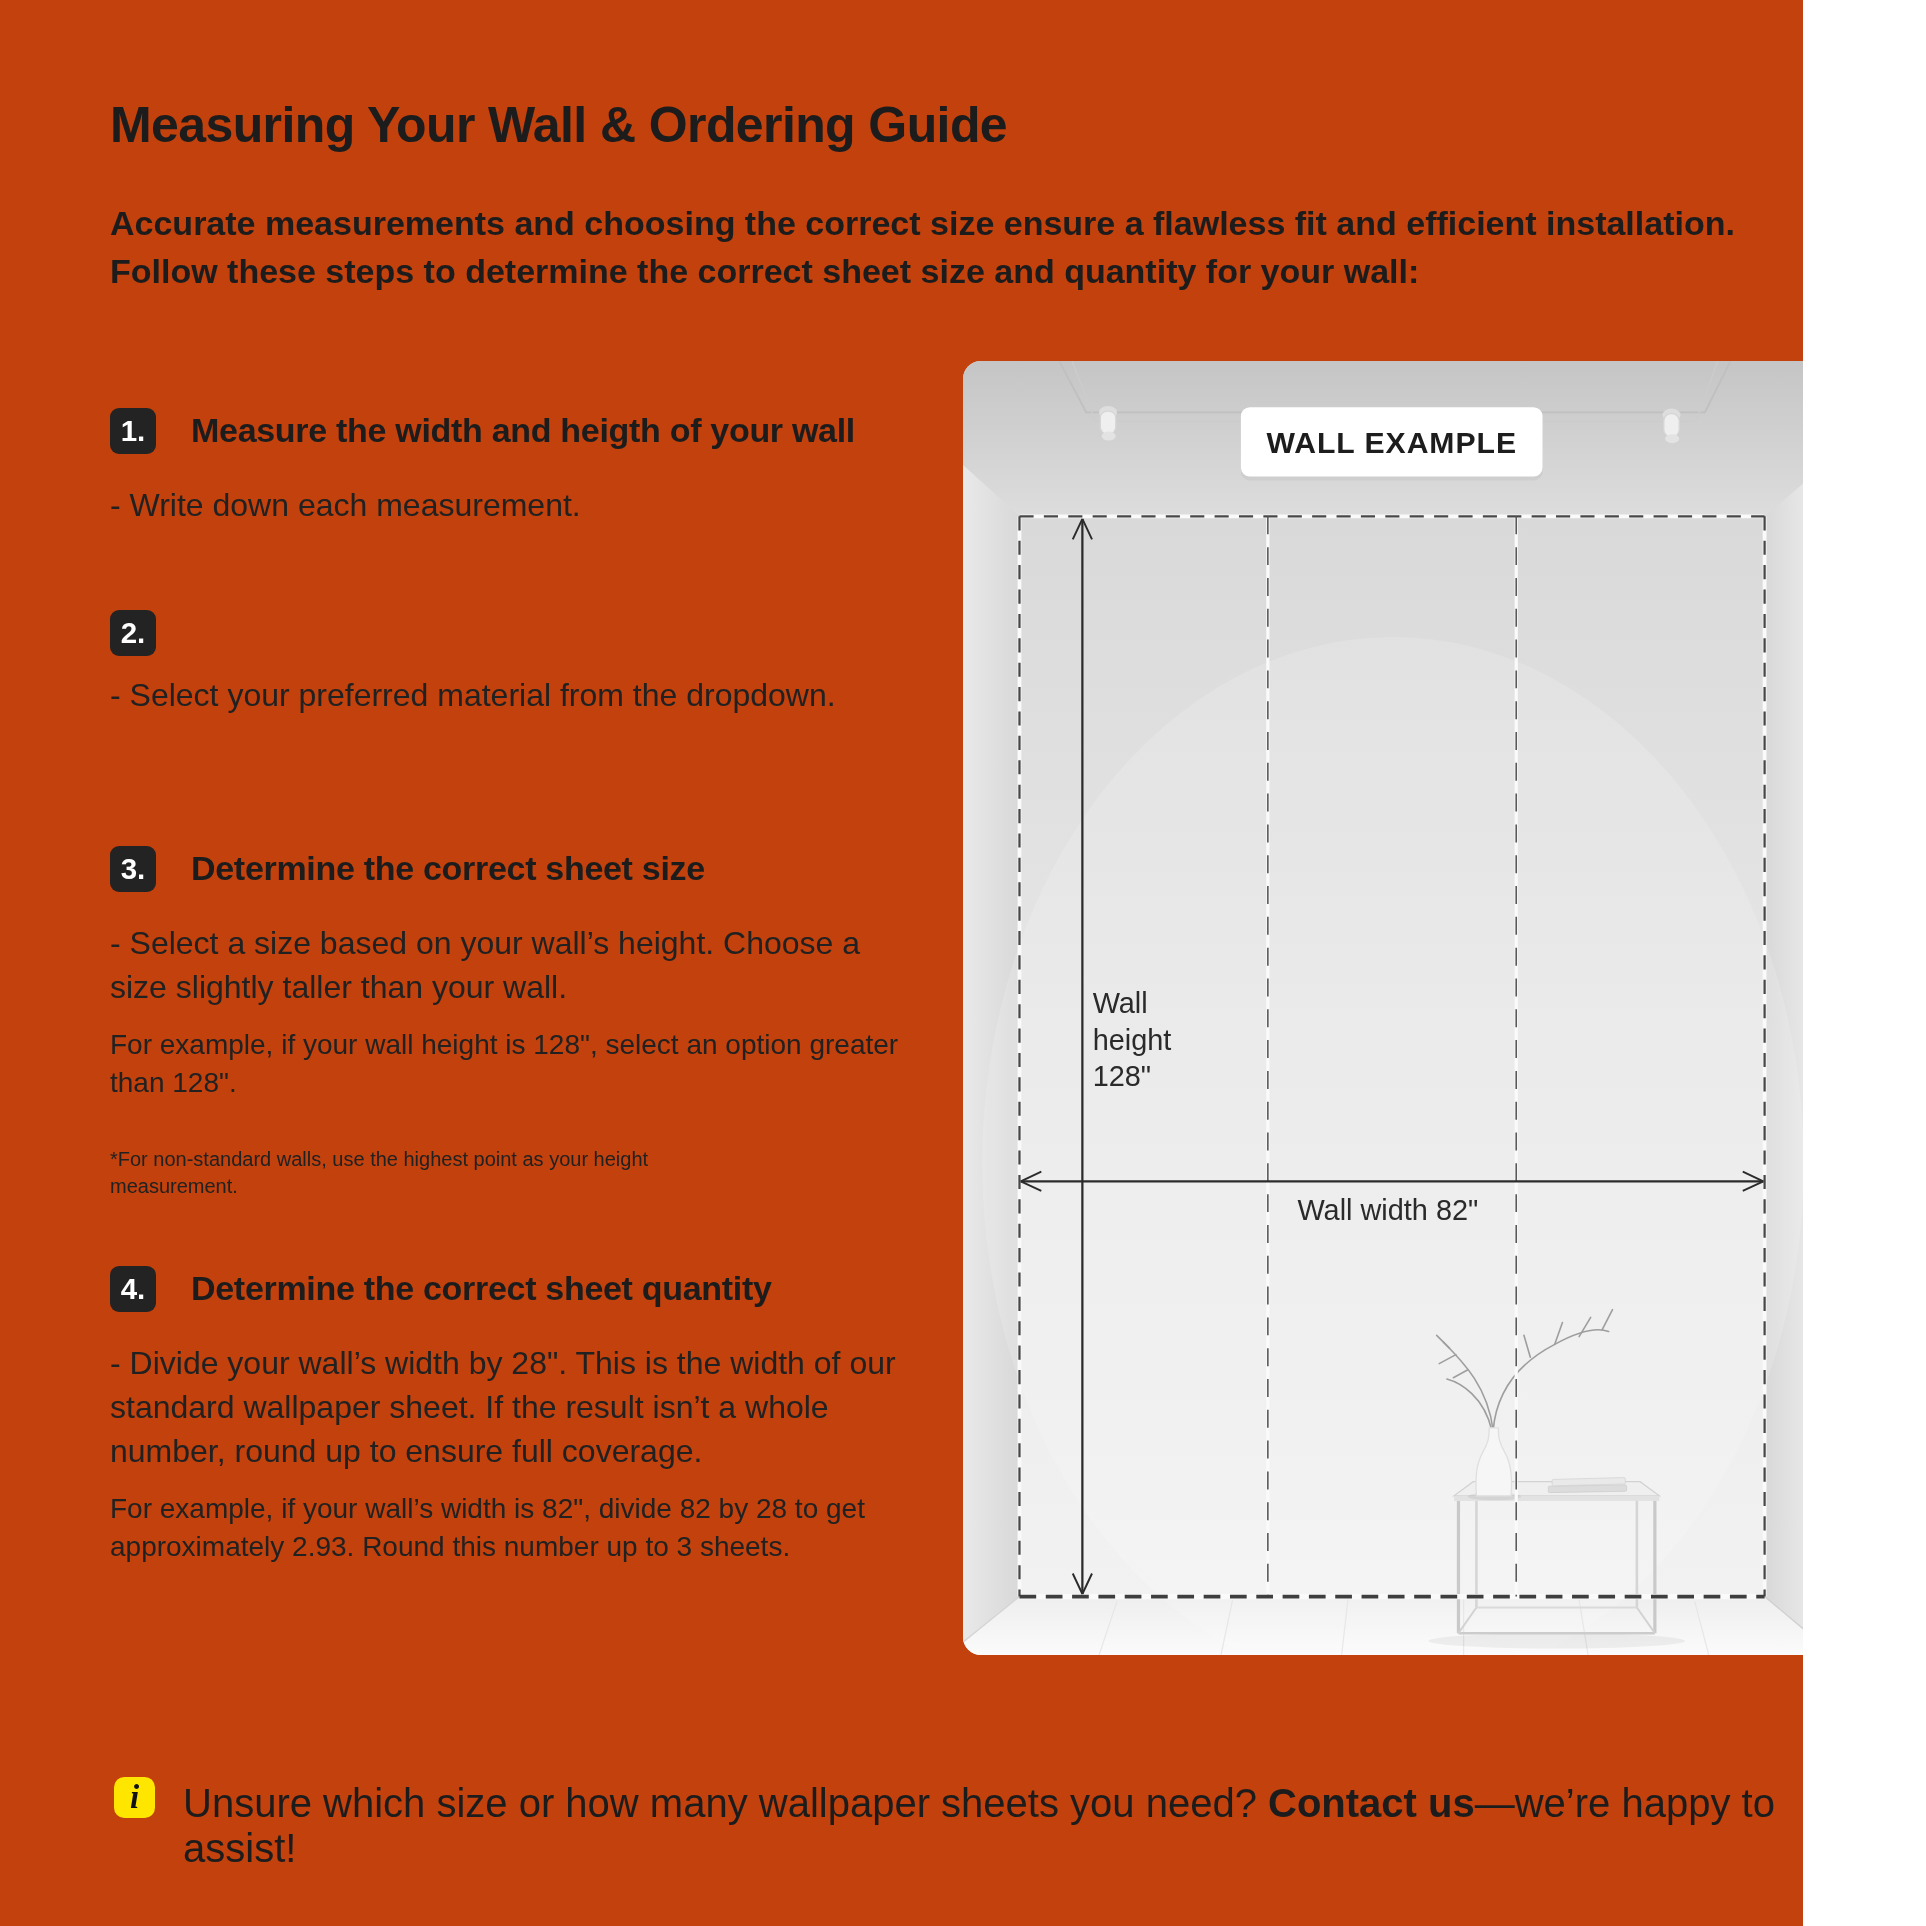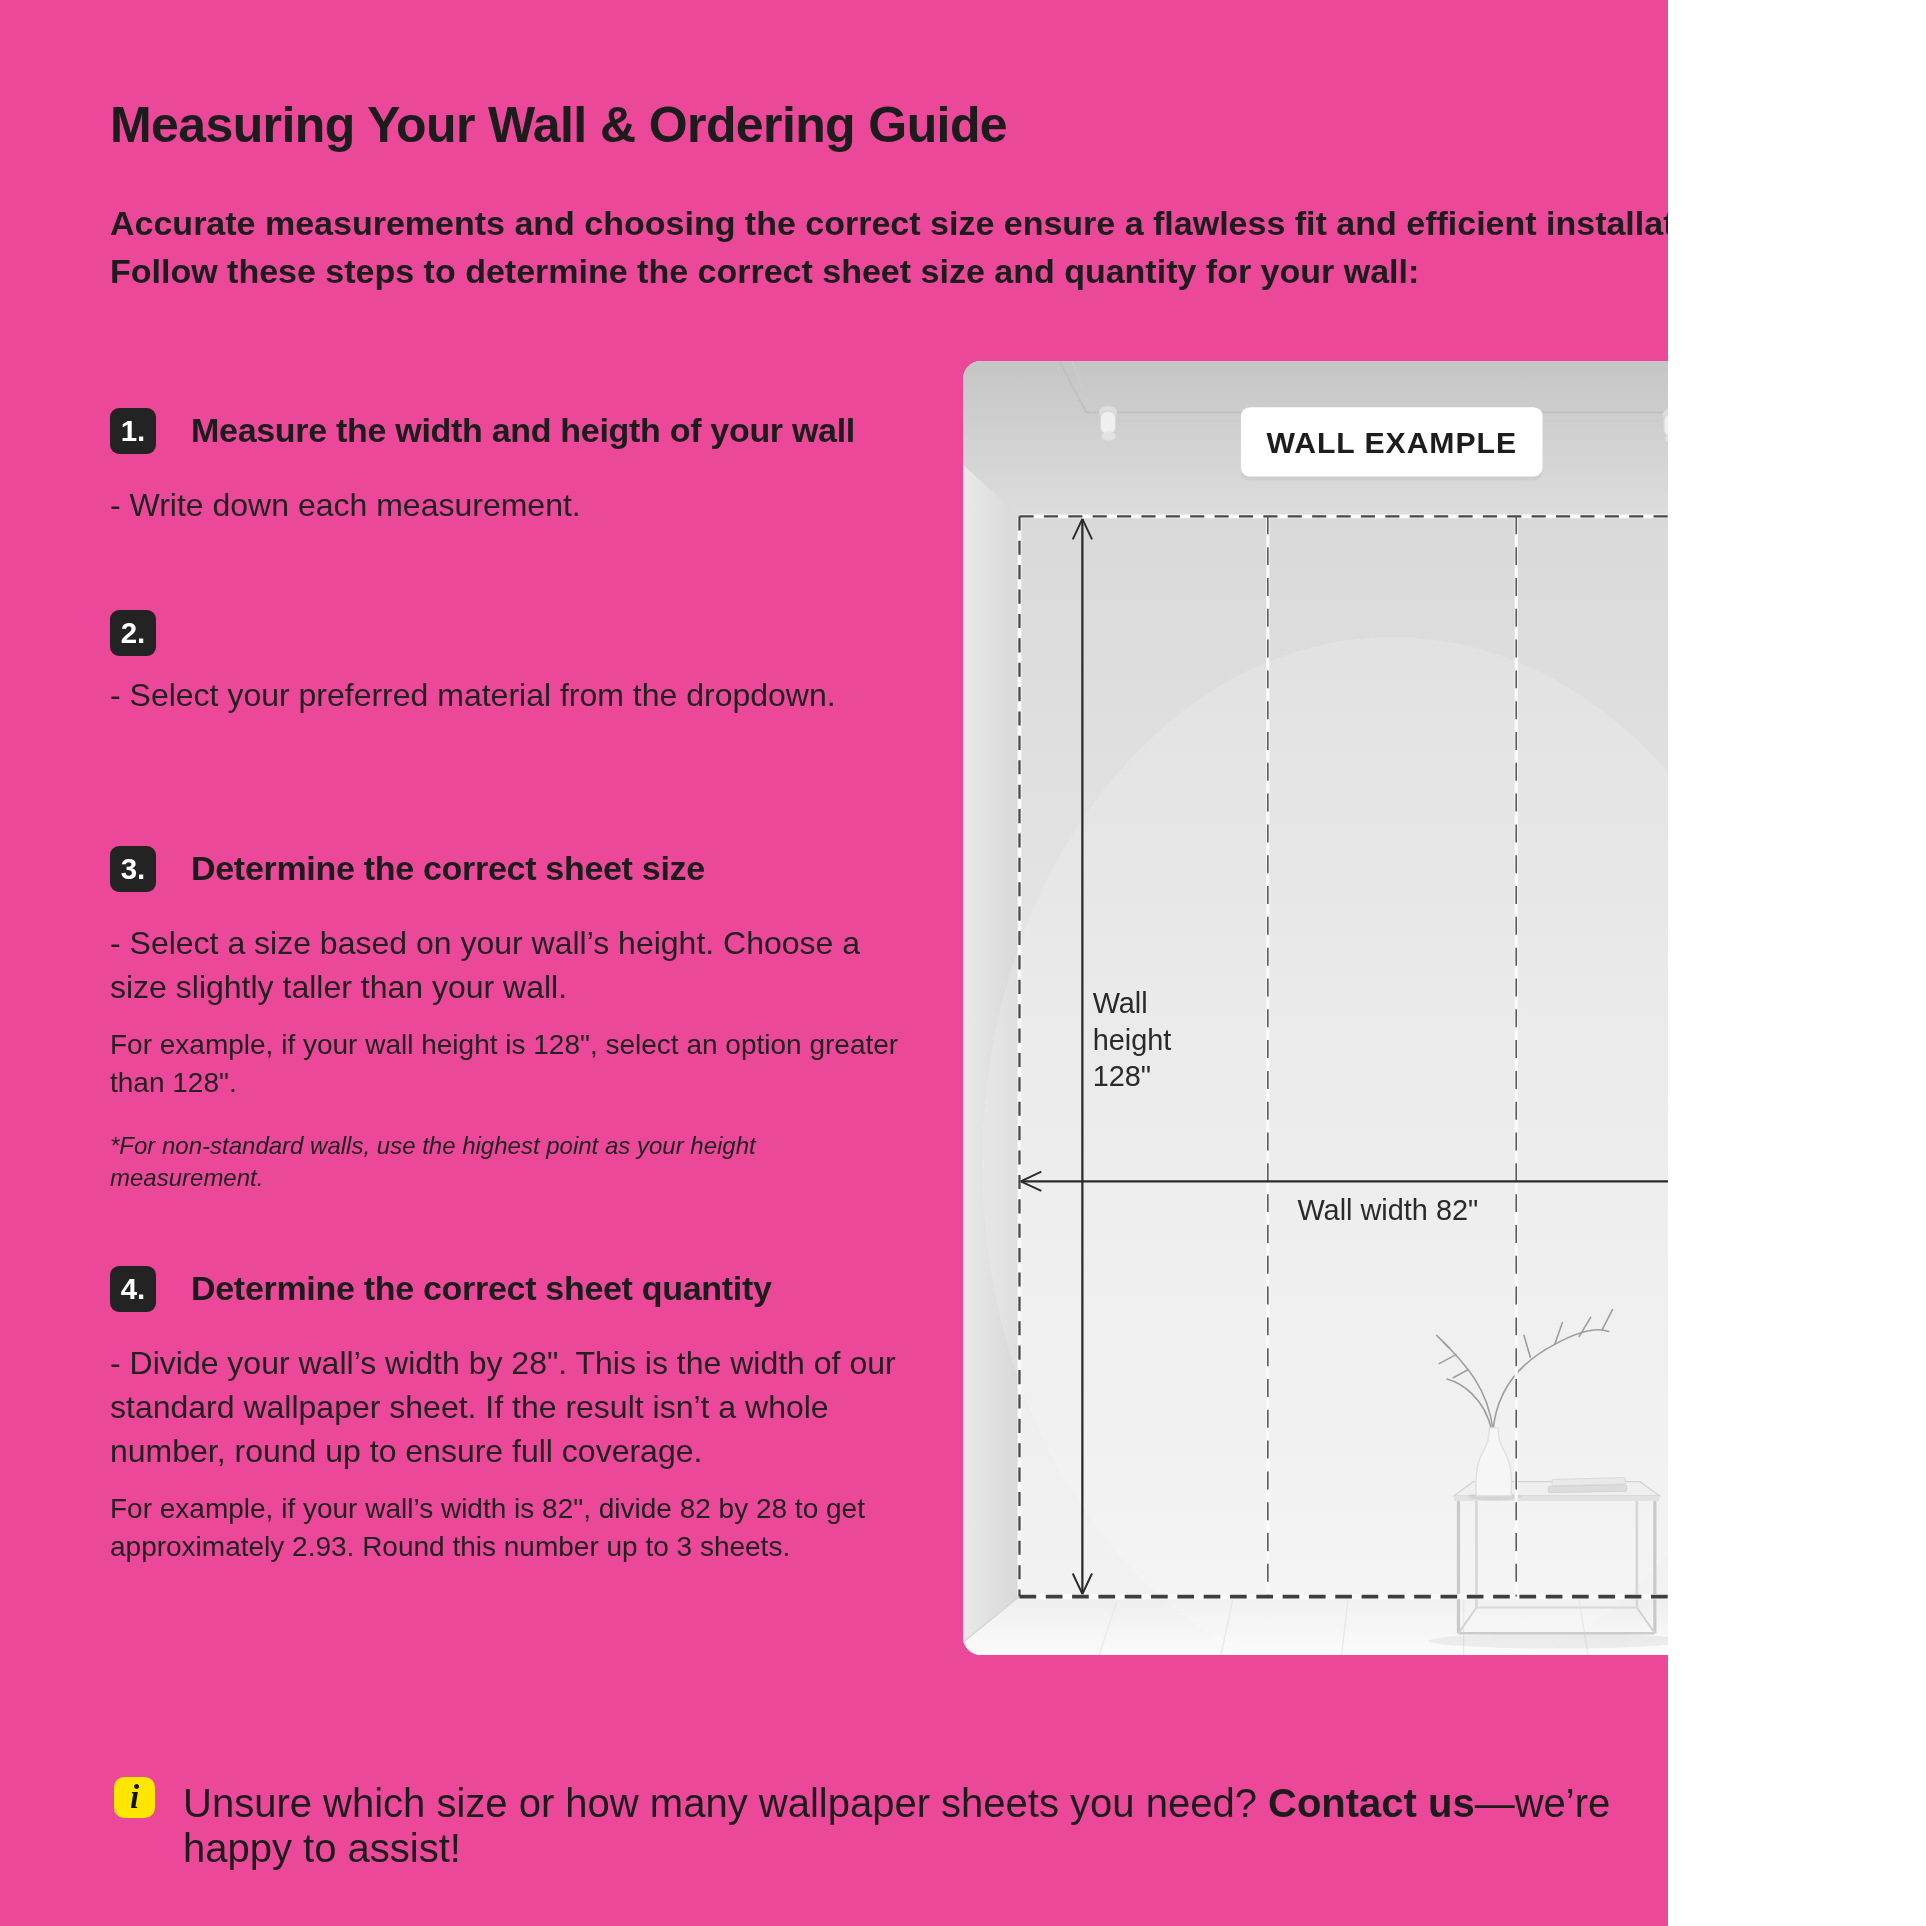--- a/index.html
+++ b/index.html
@@ -1,17 +1,17 @@
 <!DOCTYPE html>
 <html style="font-size:10.3px"><head>
 <meta charset="utf-8">
 <style>
   html,body{margin:0;padding:0;background:#ffffff;}
   .page{
-    position:relative;width:1668px;height:1926px;background:#ec4899;
+    position:relative;width:1803px;height:1926px;background:#c2410c;
     font-family:"Liberation Sans","DejaVu Sans",sans-serif;color:#1e1e1e;overflow:hidden;
   }
   .page-title{
     position:absolute;left:110px;top:96px;margin:0;
     font-size:50px;font-weight:700;letter-spacing:-0.6px;color:#1c1c1c;
   }
   .intro{
     position:absolute;left:110px;top:200px;width:1746px;margin:0;
     font-size:34px;font-weight:700;line-height:1.4;white-space:pre-line;color:#1c1c1c;
   }
@@ -21,21 +21,21 @@
   .step-3{top:833px;}
   .step-4{top:1253px;}
   .step-row{display:flex;align-items:center;gap:19px;}
   .badge{
     flex:0 0 auto;width:46px;height:46px;border-radius:9px;background:#232323;
     color:#ffffff;font-size:29.5px;font-weight:700;text-align:center;line-height:46px;
   }
   .step-heading{margin:16px;font-size:34px;font-weight:700;letter-spacing:-0.3px;color:#1c1c1c;}
   .step-body{margin:16.7px 0 0;font-size:32px;font-weight:400;line-height:1.38;white-space:pre-line;color:#212121;}
   .step-example{margin:16.7px 0 0;font-size:28px;font-weight:400;line-height:1.36;white-space:pre-line;color:#212121;}
-  .step-note{margin:28px 0 0;font-size:24px;font-weight:400;line-height:1.36;white-space:pre-line;color:#212121;font-style:italic;}
+  .step-note{margin:44px 0 0;font-size:20px;font-weight:400;line-height:1.36;white-space:pre-line;color:#212121;}
   .photo{
     position:absolute;left:963px;top:361px;width:860px;height:1294px;
     border-radius:18px;overflow:hidden;background:#dddddd;
   }
   .photo svg{display:block;width:100%;height:100%;}
   .footer-note{position:absolute;left:114px;top:1777px;display:flex;align-items:flex-start;gap:28px;}
   .info-box{
     flex:0 0 auto;width:41px;height:41px;border-radius:10.3px;background:#ffe600;
     text-align:center;
   }

